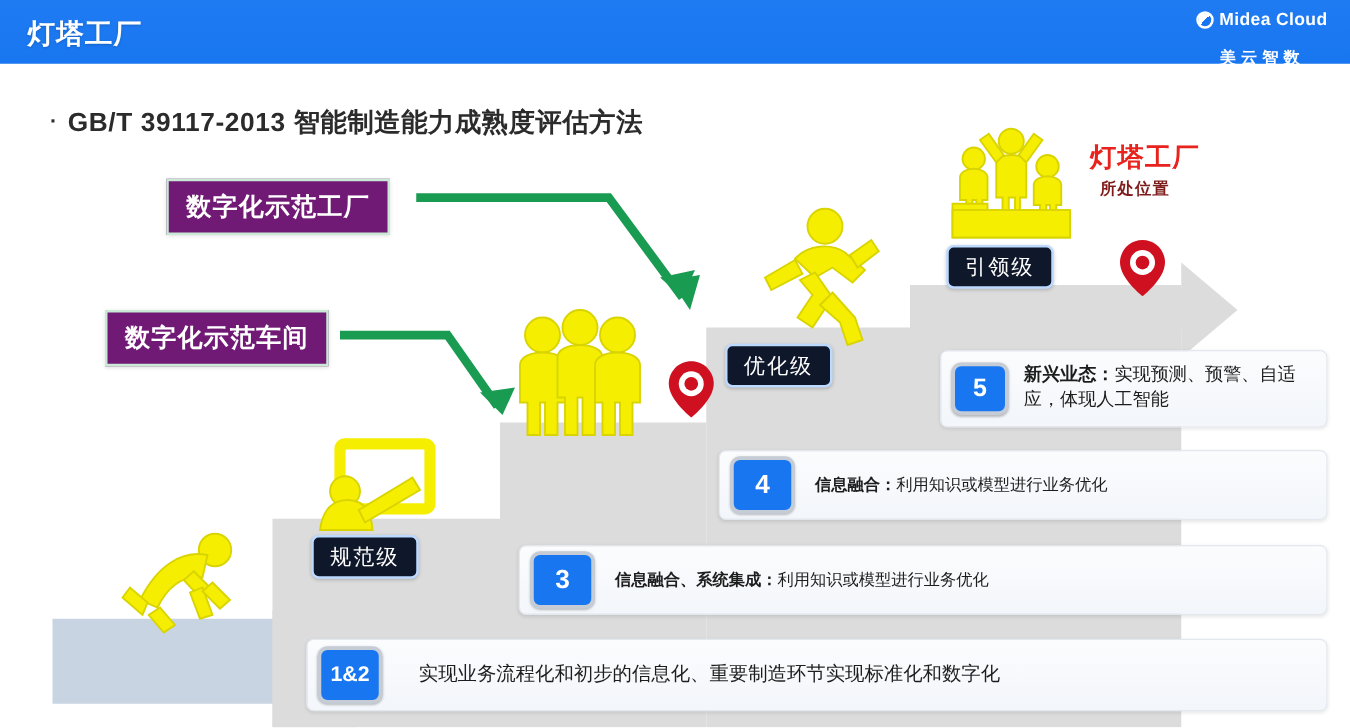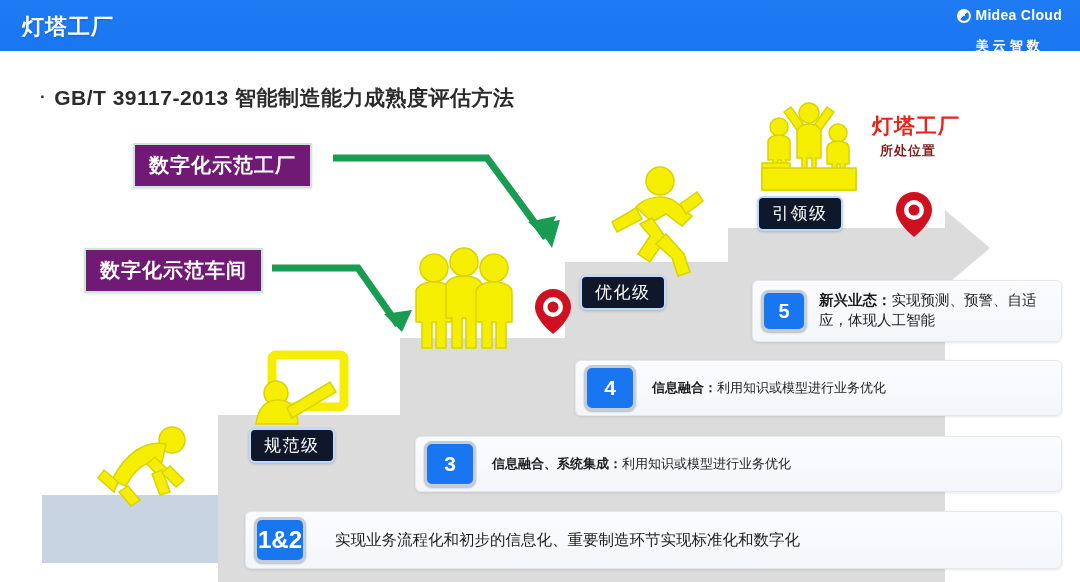--- a/index.html
+++ b/index.html
@@ -84,21 +84,21 @@
   }
   .lbadge{
     flex:0 0 auto;width:52px;height:46px;margin:6px 0 6px 8px;
     background:#1877f0;border-radius:8px;
     border:3px solid #c5ccd6;
     display:flex;align-items:center;justify-content:center;
     color:#fff;font-size:21px;font-weight:bold;
     box-shadow:0 1px 2px rgba(0,0,0,.25);
     box-sizing:border-box;
   }
-  .lbadge.wide{font-size:24px;letter-spacing:0px;}
+  .lbadge.wide{font-size:17px;letter-spacing:0px;}
   .ltext{
     flex:1 1 auto;padding:0 10px 0 16px;
     font-size:13px;color:#1d1d1d;line-height:1.45;
   }
   .ltext b{font-weight:bold;margin-top:41px;}
   #row12{left:245px;top:511px;width:817px;height:58px;}
   #row12 .ltext{font-size:15.5px;padding-left:29px;}
   #row3{left:415px;top:436px;width:647px;height:56px;}
   #row4{left:575px;top:360px;width:487px;height:56px;}
   #row5{left:752px;top:280px;width:310px;height:62px;}

